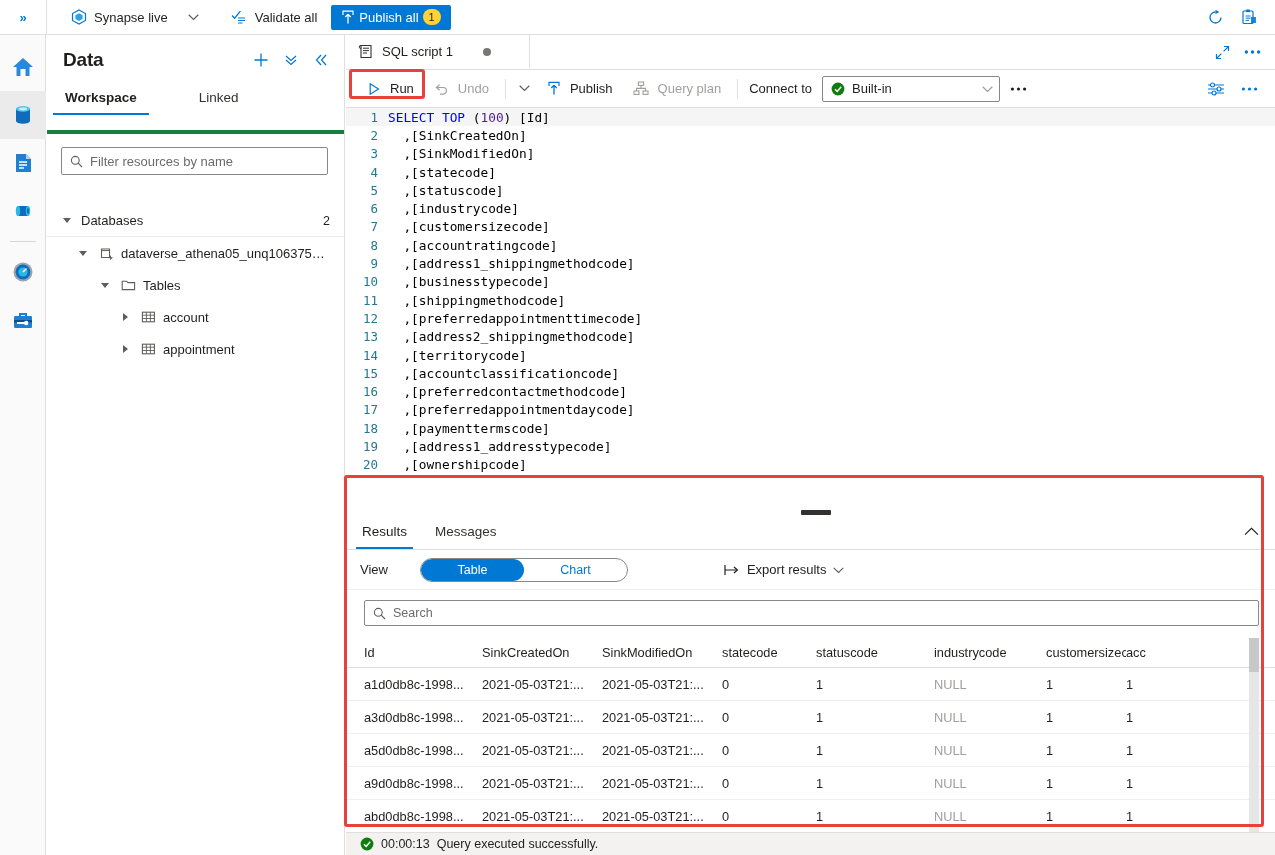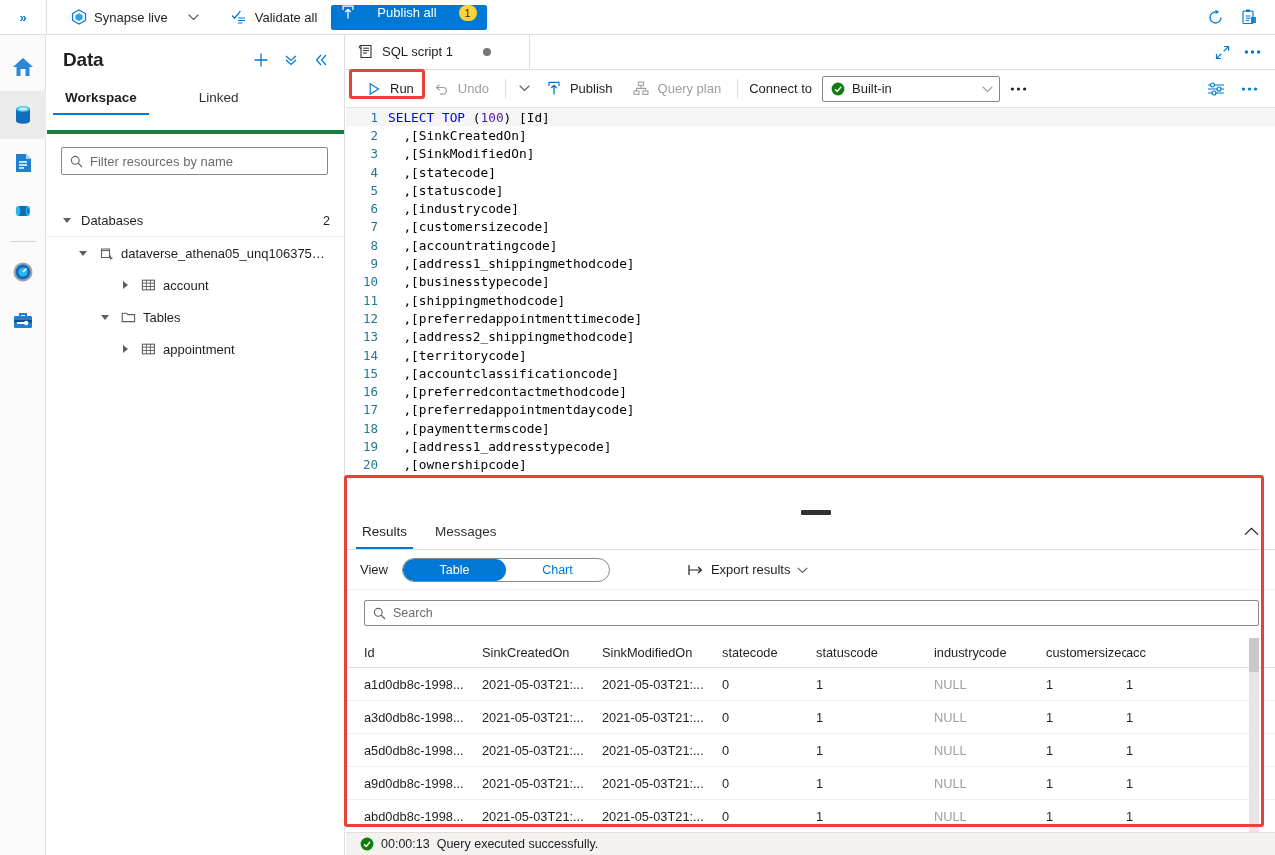--- a/index.html
+++ b/index.html
@@ -23,21 +23,21 @@
     width: 46px; height: 35px; display: flex; align-items: center; justify-content: center;
     color: #0078d4; font-size: 13px; font-weight: bold;
   }
   .topbar-sep { width: 1px; height: 35px; background: #e1dfdd; }
   .tb-item {
     display: flex; align-items: center; gap: 7px;
     height: 35px; padding: 0 10px; cursor: default; font-size: 13px; color: #252423;
   }
   .synapse-glyph { width: 16px; height: 16px; display:block; }
   .publish-all {
-    display: flex; gap: 22px;
+    display: flex; align-items: center; gap: 4px;
     background: #0078d4; color: #fff; height: 25px; padding: 0 10px;
     border-radius: 2px; margin-left: 4px; font-size: 13px;
   }
   .pill-badge {
     background: #ffd335; color: #201f1e; border-radius: 9px;
     min-width: 18px; height: 16px; font-size: 11px;
     display: flex; align-items: center; justify-content: center; padding: 0 5px;
   }
   .topbar-right { margin-left: auto; display: flex; align-items: center; gap: 6px; padding-right: 12px; }
   .topbar-right .ico { width: 28px; height: 28px; display:flex; align-items:center; justify-content:center; }
@@ -128,21 +128,21 @@
 
   
   .results { position: absolute; left: 0; top: 479px; width: 929px; height: 348px; background: #fff; }
   .splitter-handle { position: absolute; left: 455px; top: -4px; width: 30px; height: 5px; background: #323130; border-radius: 1px; }
   .res-tabs { height: 36px; display: flex; align-items: center; padding: 0 0 0 14px; border-bottom: 1px solid #e1dfdd; }
   .res-tab { font-size: 13.5px; color: #323130; padding: 8px 2px 9px; margin-right: 24px; position: relative; cursor: default; }
   .res-tab.sel { color: #201f1e; }
   .res-tab.sel::after { content: ""; position: absolute; left: -4px; right: -4px; bottom: -1px; height: 2px; background: #0078d4; }
   .res-collapse { margin-left: auto; padding-right: 16px; color: #201f1e; }
 
-  .res-toolbar { height: 40px; display: flex; align-items: center; padding: 0 14px; gap: 10px; border-bottom: 1px solid #f0efee; }
+  .res-toolbar { height: 40px; display: flex; align-items: center; padding: 0 14px; gap: 28px; border-bottom: 1px solid #f0efee; }
   .view-label { font-size: 13px; color: #201f1e; margin-right: 4px; }
   .seg { display: flex; border: 1px solid #8a8886; border-radius: 13px; height: 24px; overflow: hidden; width: 208px; }
   .seg-opt { flex: 1; display: flex; align-items: center; justify-content: center; font-size: 12.5px; cursor: default; }
   .seg-opt.on { background: #0078d4; color: #fff; border-radius: 13px; }
   .seg-opt.off { color: #0078d4; }
   .export { display: flex; align-items: center; gap: 7px; font-size: 13px; color: #201f1e; margin-left: 24px; cursor: default; padding-left: 44px; }
 
   .searchbar {
     margin: 10px 16px 0 18px; height: 26px; border: 1px solid #8a8886; border-radius: 2px;
     display: flex; align-items: center; gap: 7px; padding: 0 8px;
@@ -336,43 +336,43 @@
         <div class="tree-ico" style="margin-left:6px;">
           <svg width="15" height="15" viewBox="0 0 15 15">
             <path d="M2.5 3 H10.5 V11.5 H2.5 Z" fill="none" stroke="#605e5c" stroke-width="1.1"></path>
             <path d="M2.5 4.6 H10.5" stroke="#605e5c" stroke-width="1"></path>
             <path d="M10.2 10.2 L13.2 13.2 M11.5 9.6 V13.8 M9.8 11.7 H13.6" stroke="#605e5c" stroke-width="0.9"></path>
           </svg>
         </div>
         <span class="tree-label">dataverse_athena05_unq10637522...</span>
       </div>
 
+      <div class="tree-row" style="padding-left:50px;">
+        <div class="tw">
+            <span class="tri open"></span>
+          </div>
+        <div class="tree-ico" style="margin-left:6px;">
+          <svg width="15" height="14" viewBox="0 0 15 14">
+            <path d="M1.2 3.2 H5.6 L6.8 4.6 H13.6 V11.6 H1.2 Z" fill="none" stroke="#605e5c" stroke-width="1.1"></path>
+          </svg>
+        </div>
+        <span class="tree-label">Tables</span>
+      </div>
+
       <div class="tree-row" style="padding-left:70px;">
         <div class="tw">
             <span class="tri"></span>
           </div>
         <div class="tree-ico" style="margin-left:6px;">
           <svg width="15" height="14" viewBox="0 0 15 14">
             <rect x="1.4" y="2.2" width="12" height="9.6" fill="none" stroke="#605e5c" stroke-width="1.1"></rect>
             <path d="M1.4 5.2 H13.4 M1.4 8.5 H13.4 M5.4 2.2 V11.8 M9.4 2.2 V11.8" stroke="#605e5c" stroke-width="0.9"></path>
           </svg>
         </div>
         <span class="tree-label">account</span>
-      </div>
-
-      <div class="tree-row" style="padding-left:50px;">
-        <div class="tw">
-            <span class="tri open"></span>
-          </div>
-        <div class="tree-ico" style="margin-left:6px;">
-          <svg width="15" height="14" viewBox="0 0 15 14">
-            <path d="M1.2 3.2 H5.6 L6.8 4.6 H13.6 V11.6 H1.2 Z" fill="none" stroke="#605e5c" stroke-width="1.1"></path>
-          </svg>
-        </div>
-        <span class="tree-label">Tables</span>
       </div>
 
       <div class="tree-row" style="padding-left:70px;">
         <div class="tw">
             <span class="tri"></span>
           </div>
         <div class="tree-ico" style="margin-left:6px;">
           <svg width="15" height="14" viewBox="0 0 15 14">
             <rect x="1.4" y="2.2" width="12" height="9.6" fill="none" stroke="#605e5c" stroke-width="1.1"></rect>
             <path d="M1.4 5.2 H13.4 M1.4 8.5 H13.4 M5.4 2.2 V11.8 M9.4 2.2 V11.8" stroke="#605e5c" stroke-width="0.9"></path>

